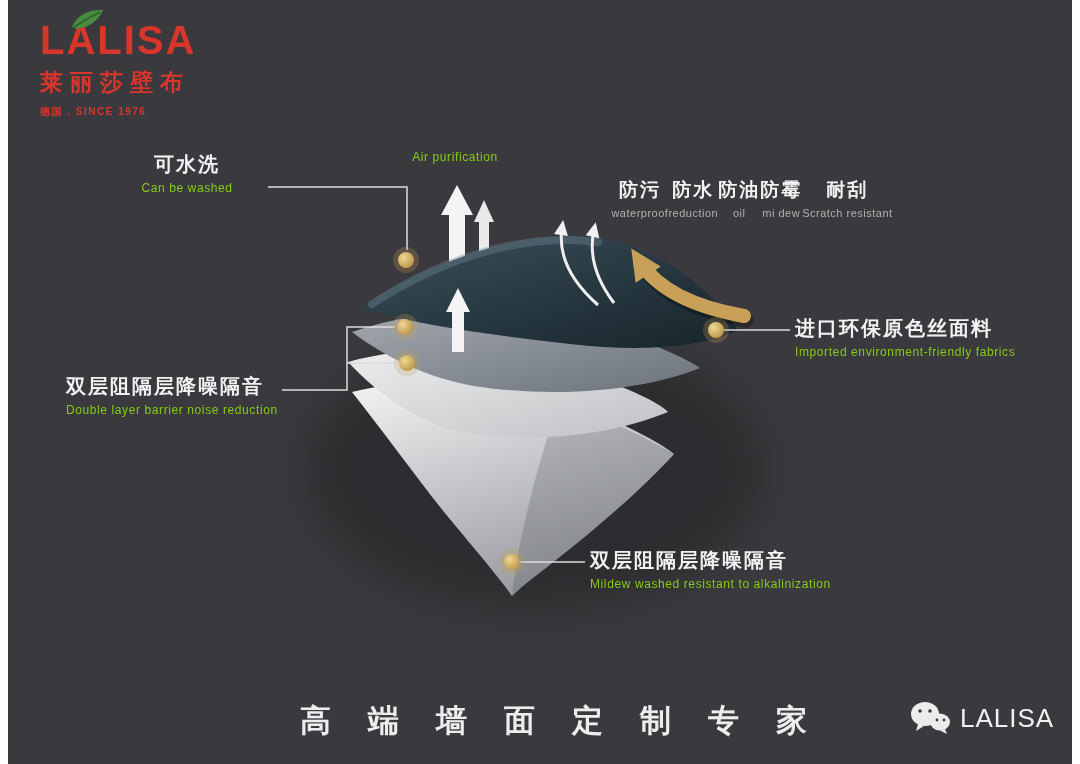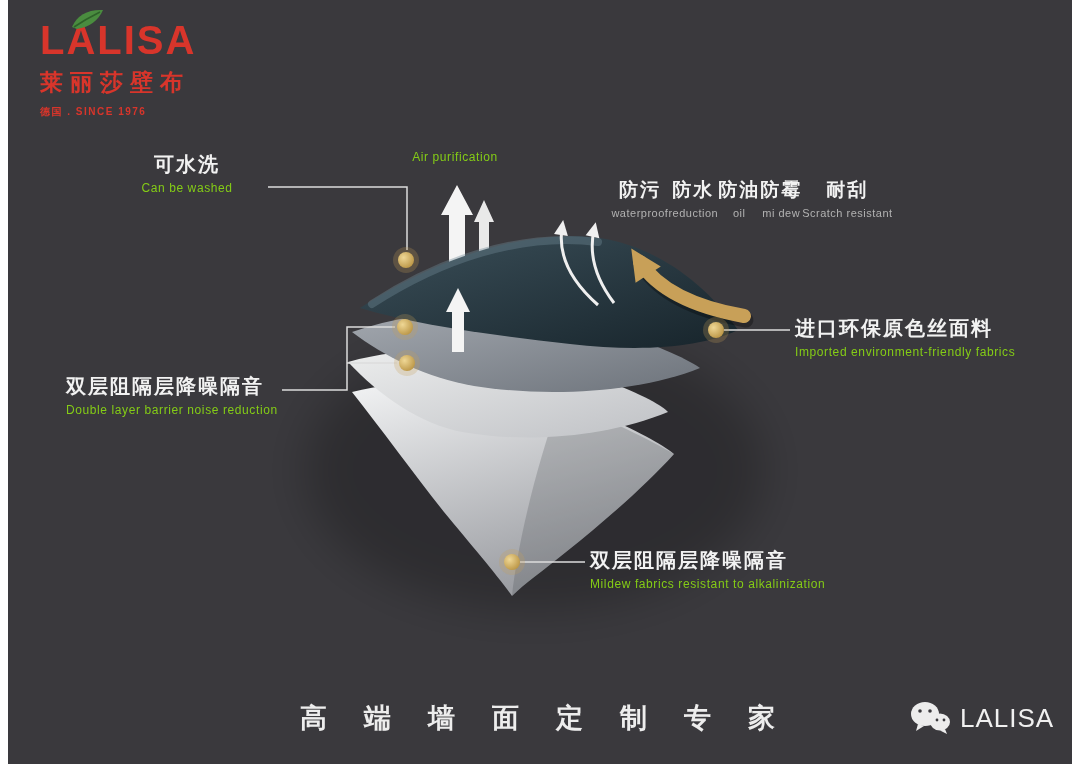--- a/index.html
+++ b/index.html
@@ -37,21 +37,21 @@
 
   
   .features { position:absolute; left:538px; top:177px; width:428px;
               display:flex; justify-content:center; }
   .feature { text-align:center; }
   .feature .cn { color:#f2f2f2; font-weight:bold; font-size:19px; letter-spacing:2px; }
   .feature .en { color:#b2b2b2; font-size:11px; letter-spacing:0.5px; margin-top:4px; }
 
   
   .tagline { position:absolute; left:300px; top:700px;
-             color:#ededed; font-size:27px; font-weight:bold; letter-spacing:37px; white-space:nowrap; }
+             color:#ededed; font-size:31px; font-weight:bold; letter-spacing:37px; white-space:nowrap; }
   .wechat { position:absolute; left:908px; top:700px; display:flex; align-items:center; }
   .wechat .brand { color:#f0f0f0; font-size:26px; letter-spacing:1px; margin-left:8px; }
 </style>
 </head>
 <body>
 
 <div class="stage">
 
   <svg class="illustration" width="1080" height="764" viewBox="0 0 1080 764" xmlns="http://www.w3.org/2000/svg">
     <defs>
@@ -194,21 +194,21 @@
     <div class="en">Double layer barrier noise reduction</div>
   </div>
 
   <div class="callout co-imported">
     <div class="cn">进口环保原色丝面料</div>
     <div class="en">Imported environment-friendly fabrics</div>
   </div>
 
   <div class="callout co-mildew">
     <div class="cn">双层阻隔层降噪隔音</div>
-    <div class="en">Mildew fabrics resistant to alkalinization</div>
+    <div class="en">Mildew washed resistant to alkalinization</div>
   </div>
 
   <div class="features">
     <div class="feature">
       <div class="cn">防污</div>
       <div class="en">waterproof</div>
     </div>
     <div class="feature">
       <div class="cn">防水</div>
       <div class="en">reduction</div>

